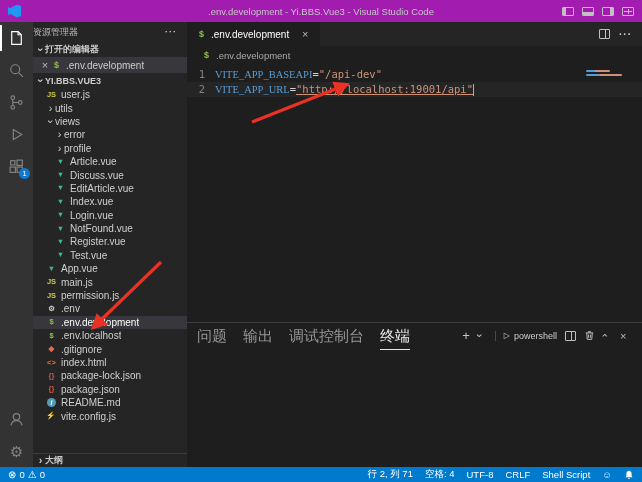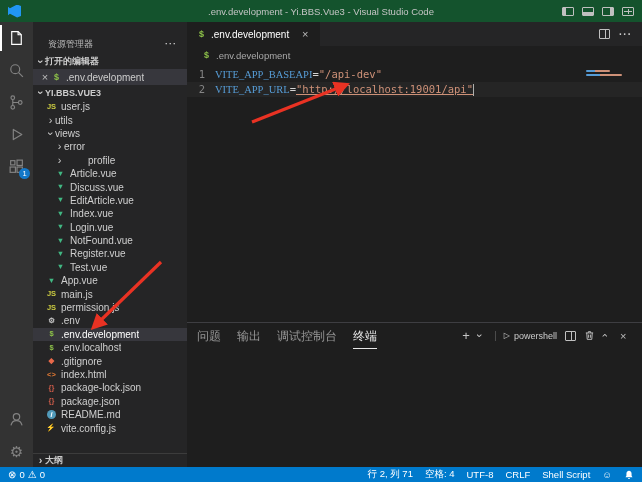--- a/index.html
+++ b/index.html
@@ -4,21 +4,21 @@
 <style>
   * { box-sizing: border-box; margin: 0; padding: 0; }
   body { margin: 0; background: #1e1e1e; }
   .window {
     position: relative; width: 642px; height: 482px; overflow: hidden;
     background: #1e1e1e; font-family: "Liberation Sans", sans-serif;
     font-size: 10px; color: #cccccc; user-select: none;
   }
   
   .titlebar { position: absolute; top: 0; left: 0; right: 0; height: 22px;
-    background: #14532d; display: flex; align-items: center; padding: 0 8px; }
+    background: #a21caf; display: flex; align-items: center; padding: 0 8px; }
   .vslogo { width: 13px; height: 13px; background: #2196f3; margin-right: 8px;
     clip-path: polygon(70% 0, 100% 12%, 100% 88%, 70% 100%, 15% 72%, 0 82%, 0 18%, 15% 28%); }
   .tb-title { position: absolute; left: 0; right: 0; text-align: center;
     font-size: 9.5px; color: #c5c5c5; pointer-events: none; }
   .tb-icons { margin-left: auto; display: flex; align-items: center; z-index: 2; }
   .layicon { width: 12px; height: 9px; border: 1px solid #c0c0c0; border-radius: 1px;
     position: relative; margin-left: 8px; }
   .layicon.left::before { content: ""; position: absolute; left: 0; top: 0; bottom: 0; width: 3px; background: #c0c0c0; }
   .layicon.bottom::before { content: ""; position: absolute; left: 0; right: 0; bottom: 0; height: 3px; background: #c0c0c0; }
   .layicon.right::before { content: ""; position: absolute; right: 0; top: 0; bottom: 0; width: 3px; background: #c0c0c0; }
@@ -34,22 +34,22 @@
   .abitem.active::before { content: ""; position: absolute; left: 0; top: 3px; bottom: 3px; width: 2px; background: #ffffff; }
   .abitem svg { stroke-width: 1.1; }
   .ab-spacer { flex: 1; }
   .ab-badge { position: absolute; right: 3px; bottom: 3px; min-width: 11px; height: 11px;
     border-radius: 6px; background: #1378c9; color: #fff; font-size: 7.5px;
     display: flex; align-items: center; justify-content: center; }
   .gear-glyph { font-size: 15px; line-height: 1; }
   
   .sidebar { position: absolute; top: 22px; bottom: 15px; left: 33px; width: 154px;
     background: #252526; display: flex; flex-direction: column; overflow: hidden; }
-  .sb-title { height: 20px; line-height: 20px; padding-left: 15px; font-size: 9px;
-    color: #bbbbbb; position: relative; flex: none; margin-top: 12px; }
+  .sb-title { height: 20px; line-height: 20px; font-size: 9px;
+    color: #bbbbbb; position: relative; flex: none; }
   .more { color: #cccccc; letter-spacing: 1px; font-weight: bold; }
   .more::before { content: "···"; }
   .sb-title .more { position: absolute; right: 10px; top: 0; }
   .sec-head { height: 15px; display: flex; align-items: center; font-size: 9px;
     font-weight: bold; color: #cccccc; padding-left: 3px; flex: none; }
   .chev { display: inline-block; width: 9px; color: #cccccc; text-align: center;
     font-size: 11px; line-height: 9px; }
   .chev::before { content: "›"; display: inline-block; }
   .chev.down::before { transform: rotate(90deg); }
   .chev.up::before { transform: rotate(-90deg); }
@@ -94,21 +94,21 @@
   .cstr.link { text-decoration: underline; }
   .cursor { display: inline-block; width: 1px; height: 12px; background: #aeafad; vertical-align: middle; }
   .minimap { position: absolute; top: 0; right: 14px; width: 42px; height: 100%; }
   .mmbar { position: absolute; height: 2px; border-radius: 1px;
     background: linear-gradient(90deg, #569cd6 0 38%, #ce9178 38% 100%); }
   .mmbar.b1 { top: 6px; left: 0; width: 24px; }
   .mmbar.b2 { top: 10px; left: 0; width: 36px; }
   
   .panel { height: 145px; flex: none; border-top: 1px solid #3e3e42; display: flex; flex-direction: column; }
   .panel-head { height: 25px; display: flex; align-items: center; padding: 0 10px; flex: none; }
-  .ptab { font-size: 12px; color: #969696; margin-right: 16px; padding: 5px 0 3px 0; }
+  .ptab { font-size: 15px; color: #969696; margin-right: 16px; padding: 5px 0 3px 0; }
   .ptab.active { color: #e7e7e7; border-bottom: 1px solid #e7e7e7; }
   .panel-actions { margin-left: auto; display: flex; align-items: center; color: #c5c5c5; }
   .pa { margin-left: 8px; display: inline-flex; align-items: center; }
   .plus { font-size: 13px; line-height: 10px; }
   .ps-entry { font-size: 9px; color: #cccccc; display: inline-flex; align-items: center;
     border-left: 1px solid #4b4b4b; padding-left: 8px; }
   .ps-entry .tri { font-size: 8px; margin-right: 4px; color: #cccccc; }
   .trash svg, .bell svg { display: block; }
   .panel-body { flex: 1; padding: 6px 0 0 10px; font-family: "DejaVu Sans Mono", monospace;
     font-size: 10px; color: #cccccc; }
@@ -214,21 +214,21 @@
           <span class="tlabel">utils</span>
         </div>
         <div class="trow" style="padding-left: 13px;">
           <span class="chev down"></span>
           <span class="tlabel">views</span>
         </div>
         <div class="trow" style="padding-left: 22px;">
           <span class="chev"></span>
           <span class="tlabel">error</span>
         </div>
-        <div class="trow" style="padding-left: 22px; gap: 24px;">
+        <div class="trow" style="padding-left: 22px;">
           <span class="chev"></span>
           <span class="tlabel">profile</span>
         </div>
         <div class="trow" style="padding-left: 22px;">
           <span class="ficon" style="color: rgb(65, 184, 131);">▼</span>
           <span class="tlabel">Article.vue</span>
         </div>
         <div class="trow" style="padding-left: 22px;">
           <span class="ficon" style="color: rgb(65, 184, 131);">▼</span>
           <span class="tlabel">Discuss.vue</span>

